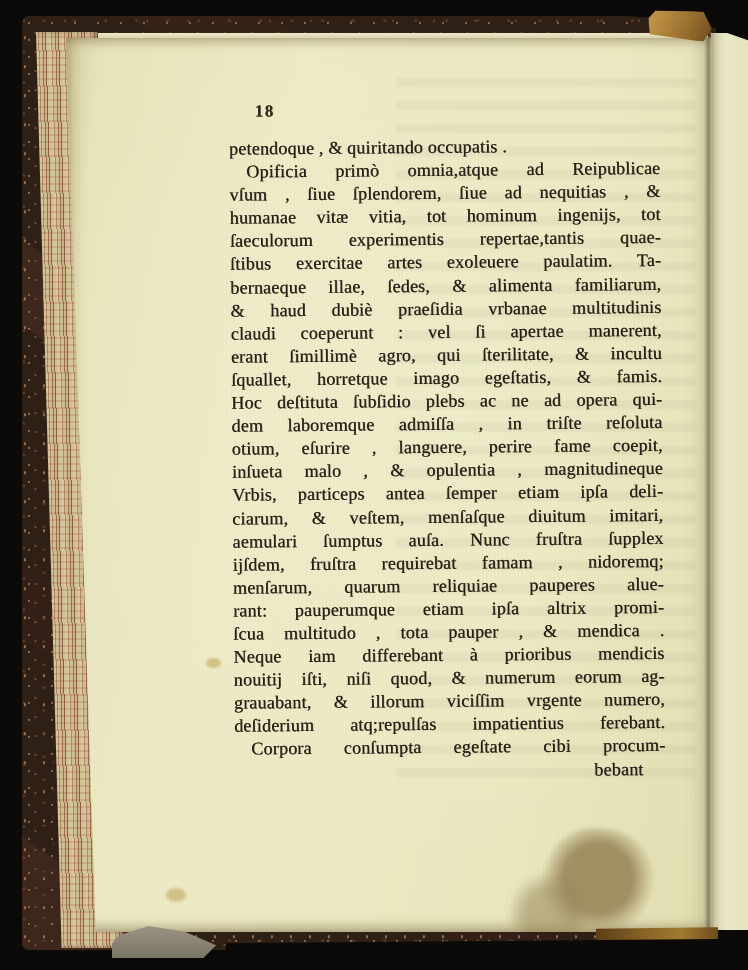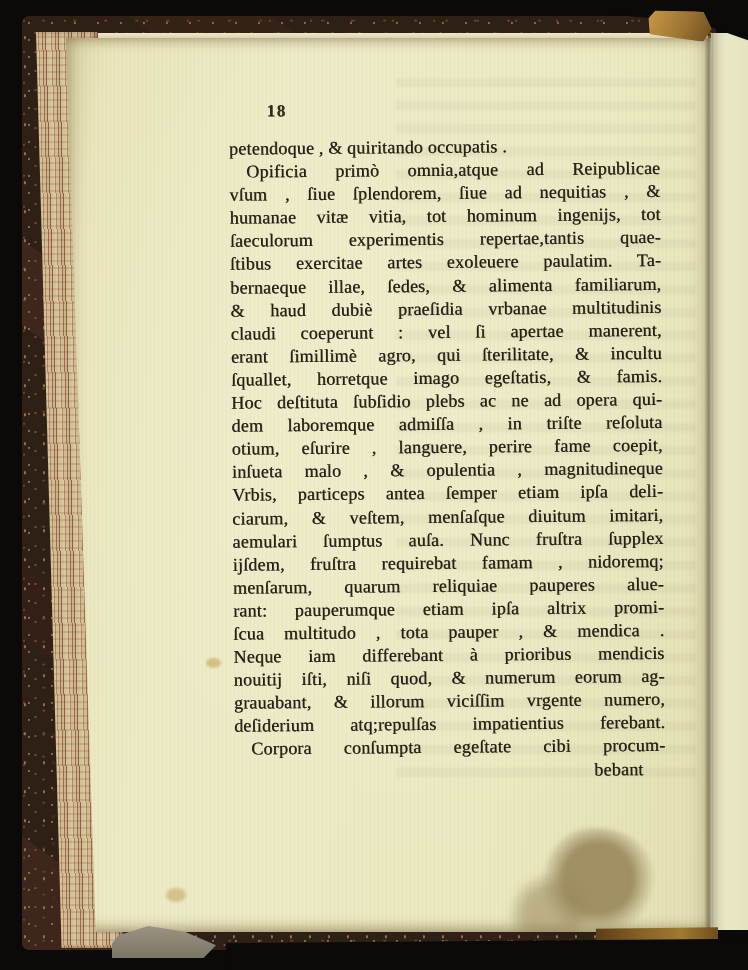--- a/index.html
+++ b/index.html
@@ -45,21 +45,21 @@
                inset 0 9px 12px -7px rgba(120,100,60,.4),
                inset 0 -11px 14px -8px rgba(110,90,55,.45);}
   .paper-texture{position:absolute;inset:0;
     background:repeating-linear-gradient(90deg, rgba(110,100,60,.045) 0 1px, transparent 1px 4px);}
   .showthrough{position:absolute;left:330px;top:40px;width:300px;height:700px;
     background:repeating-linear-gradient(180deg, rgba(105,98,74,.06) 0 9px, transparent 9px 23px);
     filter:blur(1.2px);}
 
   .page-inner{position:absolute;inset:0;transform:rotate(-0.5deg);transform-origin:20% 50%;}
 
-  .page-number{position:absolute;left:204px;top:64px;font-size:17px;font-weight:bold;
+  .page-number{position:absolute;left:192px;top:64px;font-size:17px;font-weight:bold;
     letter-spacing:1.5px;color:#32291d;text-shadow:.4px .4px 0 rgba(50,41,29,.6);}
 
   .text-block{position:absolute;left:166px;top:100px;width:431px;color:#261f15;
     font-size:18px;line-height:23.1px;letter-spacing:.2px;
     text-shadow:.5px 0 0 rgba(38,31,21,.75);}
   .line{text-align:justify;text-align-last:justify;}
   .line.left{text-align-last:left;}
   .line.right{text-align-last:right;padding-right:22px;}
   .line.indent{text-indent:17px;}
 

